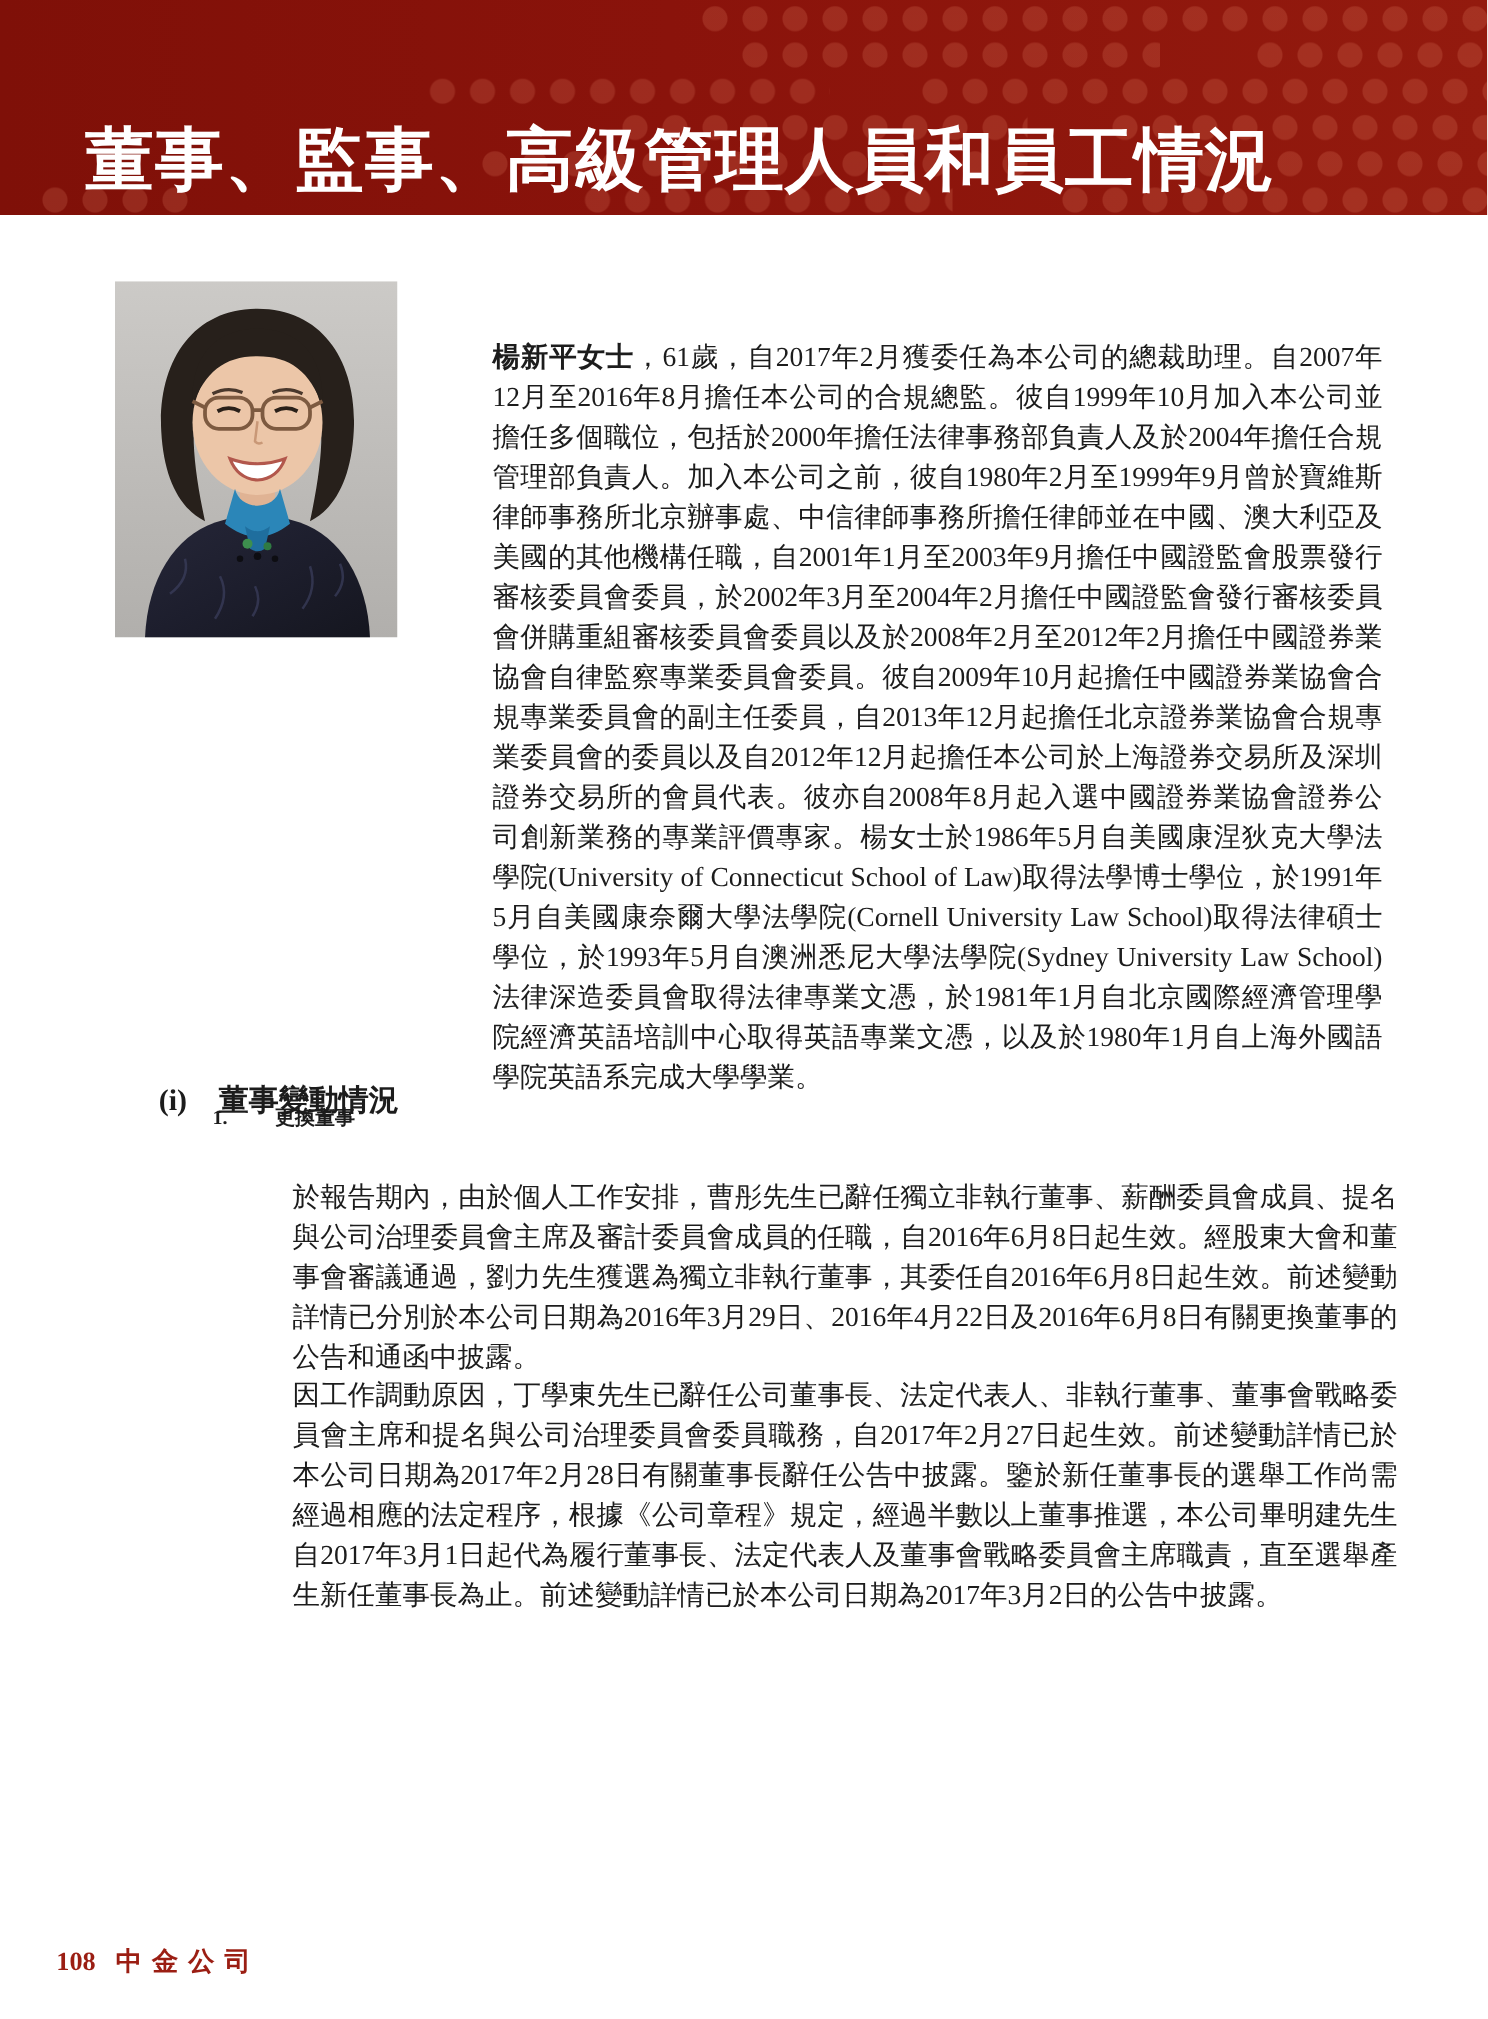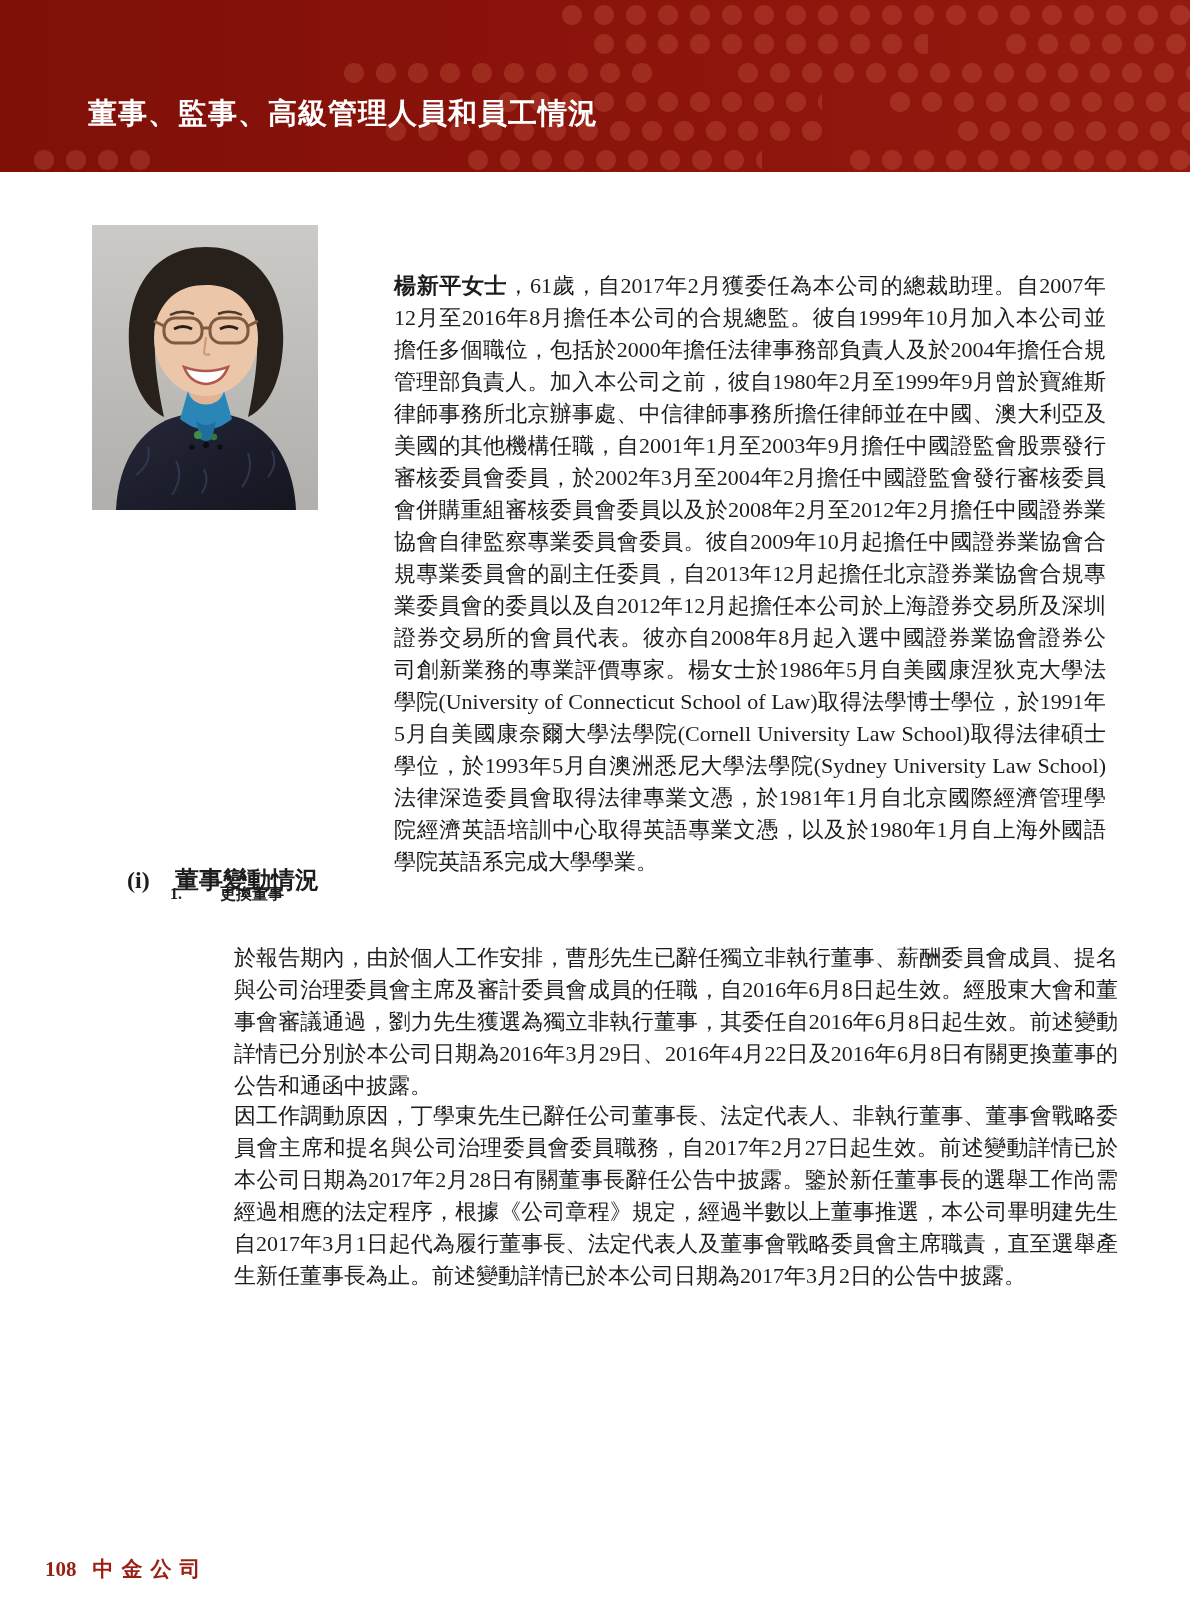--- a/index.html
+++ b/index.html
@@ -15,22 +15,22 @@
   .banner{
     position:absolute;left:0;top:0;width:1190px;height:172px;
     background:linear-gradient(90deg,#7f1008 0%,#8a130b 45%,#931a0e 100%);
   }
   .dots{
     position:absolute;height:28px;
     background-image:radial-gradient(circle at 16px 14px, rgba(255,163,128,0.17) 9.5px, transparent 10.5px);
     background-size:32px 29px;
   }
   .banner-title{
-    position:absolute;left:88px;top:98px;
-    font-size:29px;line-height:1.1;font-weight:bold;color:#ffffff;
+    position:absolute;left:68px;top:98px;
+    font-size:55px;line-height:1.1;font-weight:bold;color:#ffffff;
     letter-spacing:1px;white-space:nowrap;
   }
   
   .portrait{position:absolute;left:92px;top:225px;width:226px;height:285px;display:block;}
   
   .bio{
     position:absolute;left:394px;top:222px;width:712px;
     font-size:22px;line-height:32px;
     text-align:justify;text-justify:inter-ideograph;margin-top:48px;
   }

